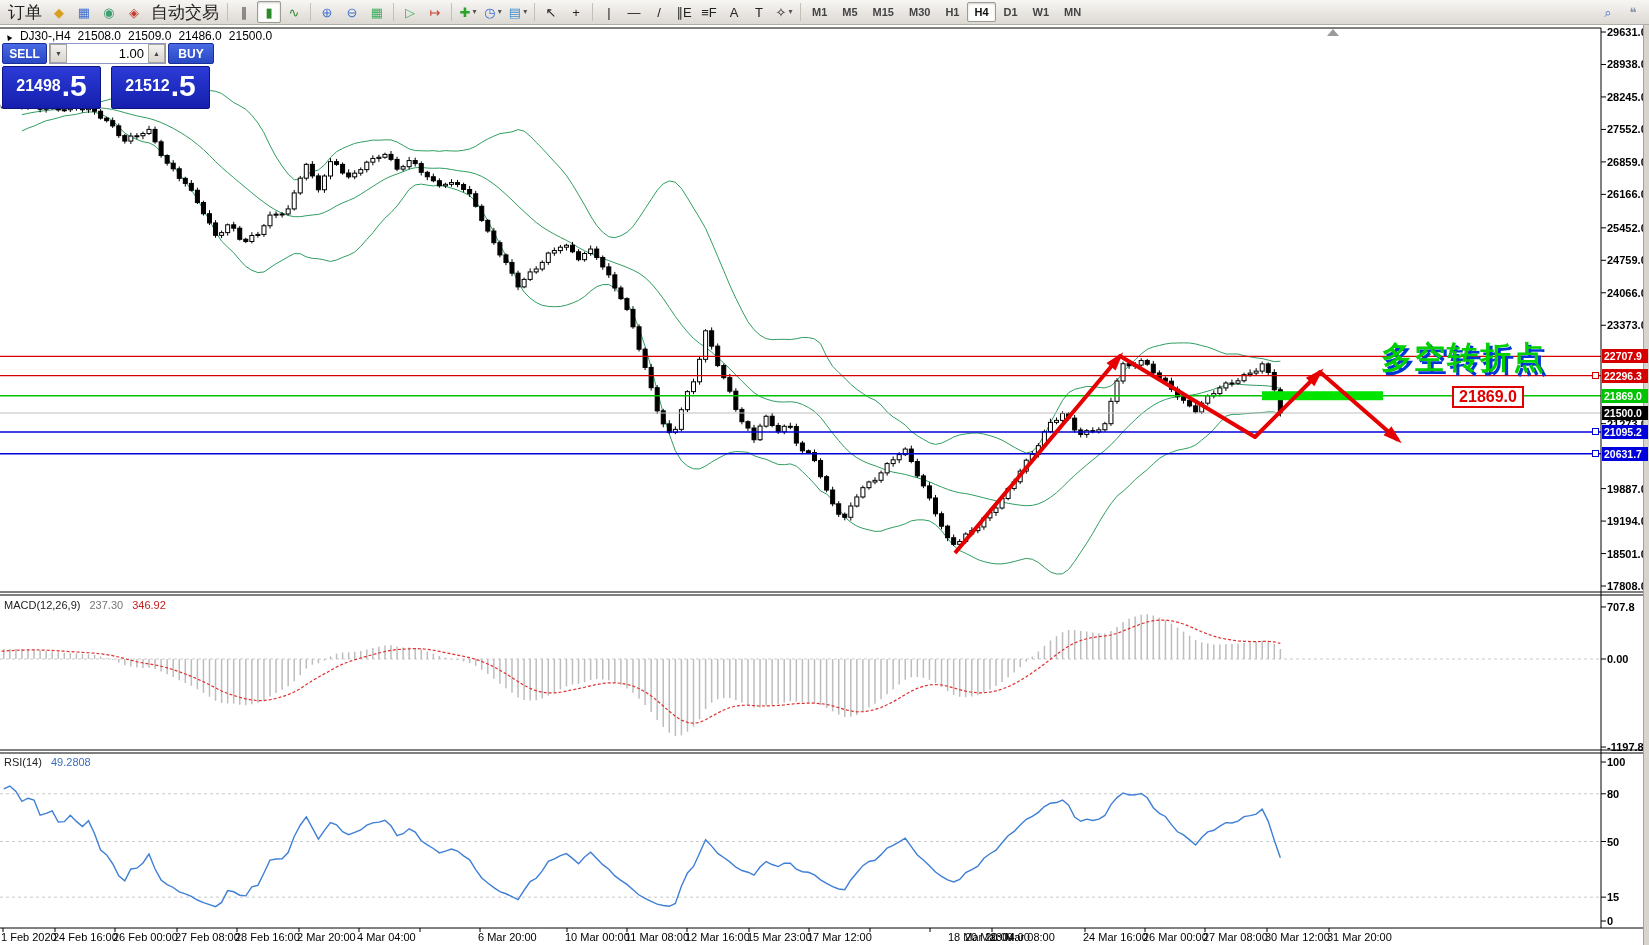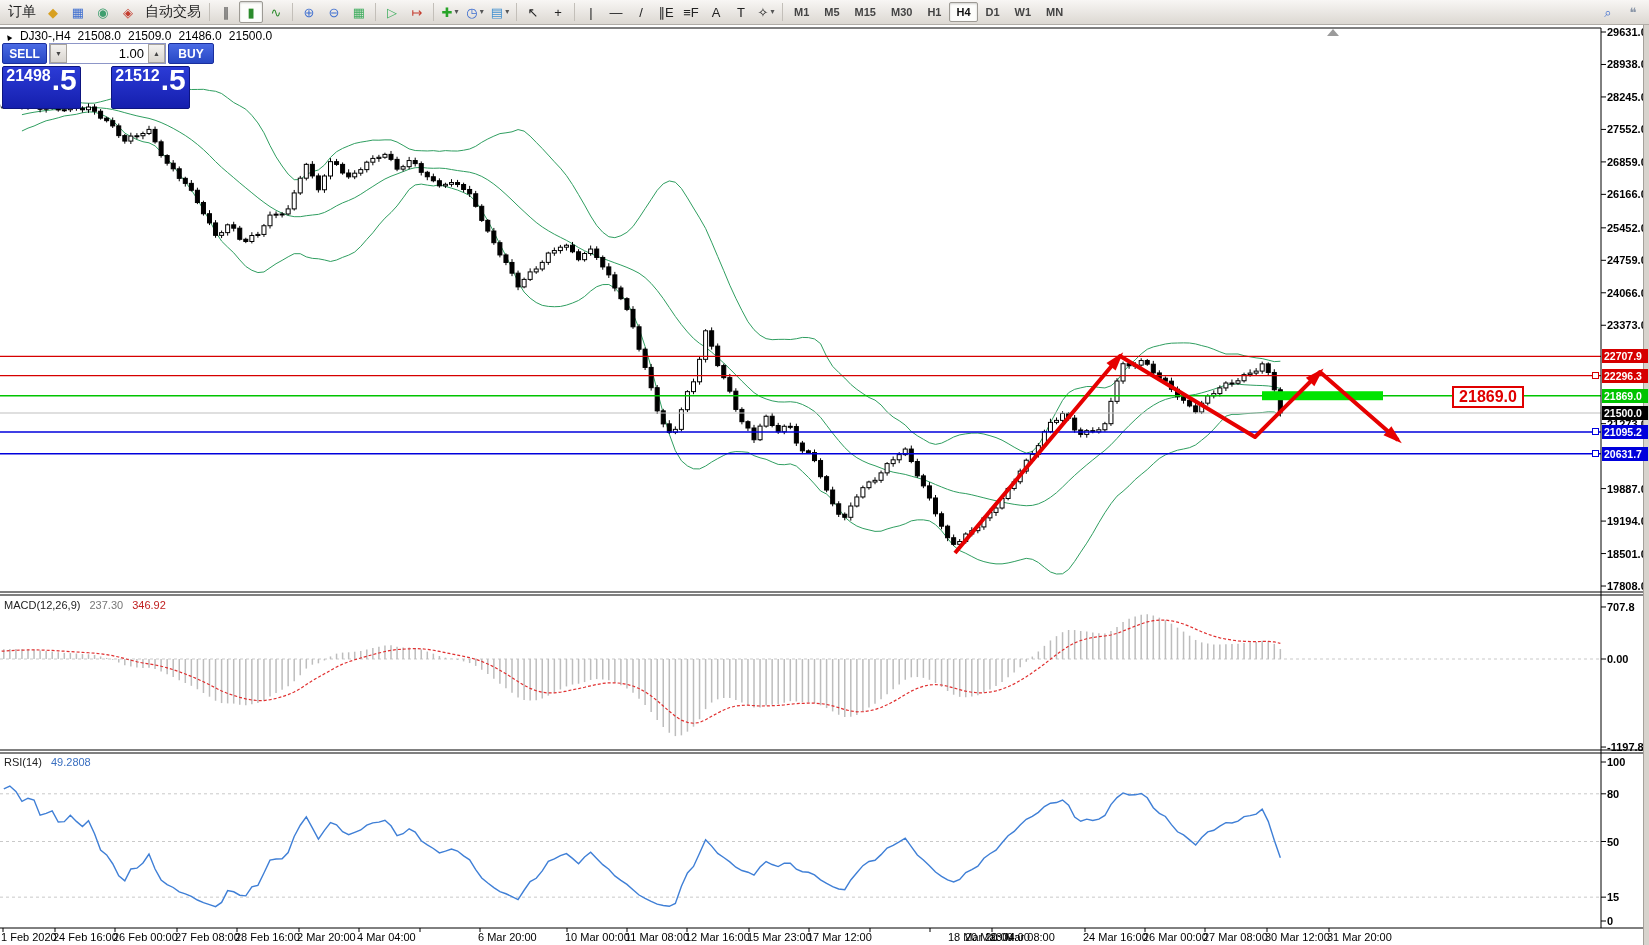--- a/index.html
+++ b/index.html
@@ -2,21 +2,21 @@
 <html><head>
 <meta charset="utf-8">
 <style>
   html,body{margin:0;padding:0;background:#888;}
   #app{position:relative;width:1649px;height:945px;background:#fff;overflow:hidden;
        font-family:"Liberation Sans",sans-serif;}
   
   #toolbar{position:absolute;left:0;top:0;width:1649px;height:25px;box-sizing:border-box;
     background:linear-gradient(#f8f6f4,#dcd8d2);border-bottom:1px solid #b1ada7;
     display:flex;align-items:center;padding:0 4px;gap:1px;z-index:6;}
-  .tb-lbl{font-size:14px;color:#222;margin:0 4px;white-space:nowrap;}
+  .tb-lbl{font-size:17px;color:#222;margin:0 4px;white-space:nowrap;}
   .tb-ic{min-width:22px;height:20px;display:flex;align-items:center;justify-content:center;
     font-size:13px;border:1px solid transparent;border-radius:2px;line-height:1;}
   .tb-ic.active{background:#fdfdfb;border-color:#9d9a94;box-shadow:inset 0 1px 2px rgba(0,0,0,.18);}
   .tb-sep{width:1px;height:18px;background:#c3bfb9;margin:0 3px;}
   .tb-tf{font-size:11px;font-weight:700;color:#444;padding:3px 6px;border:1px solid transparent;border-radius:2px;}
   .tb-tf.active{background:#fdfdfb;border-color:#9d9a94;box-shadow:inset 0 1px 2px rgba(0,0,0,.18);color:#111;}
   .tb-caret{font-size:8px;color:#555;margin-left:2px;}
   .tb-spacer{flex:1;}
   
   #cv{position:absolute;left:0;top:0;z-index:1;}
@@ -26,23 +26,23 @@
   
   #trade-panel{position:absolute;left:2px;top:43px;width:212px;height:66px;z-index:5;}
   .tp-btn{position:absolute;height:21px;box-sizing:border-box;color:#fff;font-size:12px;font-weight:700;
     display:flex;align-items:center;justify-content:center;
     background:linear-gradient(#4a6ae4,#2747c4);border:1px solid #1a2f9e;border-radius:2px;}
   #tp-vol{position:absolute;left:47px;top:0;width:117px;height:21px;box-sizing:border-box;
     background:#fff;border:1px solid #8d96c8;display:flex;align-items:stretch;}
   .tp-spin{width:15px;background:linear-gradient(#f4f2ef,#d9d5cf);border:1px solid #a8a49e;
     font-size:7px;color:#444;display:flex;align-items:center;justify-content:center;}
   #tp-vol-val{flex:1;font-size:13px;color:#000;display:flex;align-items:center;justify-content:flex-end;padding-right:4px;}
-  .tp-price{position:absolute;top:23px;width:79px;height:43px;box-sizing:border-box;color:#fff;
+  .tp-price{position:absolute;top:23px;width:99px;height:43px;box-sizing:border-box;color:#fff;
     background:linear-gradient(#2b3bd6,#151fae);border:1px solid #0d1580;border-radius:2px;
-    display:flex;align-items:flex-start;justify-content:center;padding-bottom:3px;}
+    display:flex;align-items:center;justify-content:center;padding-bottom:3px;}
   .tp-price .big{font-size:30px;font-weight:700;line-height:.85;}
   .tp-price .small{font-size:16px;font-weight:700;margin-right:1px;}
   
   .pl{position:absolute;left:1607px;font-size:11px;font-weight:600;color:#000;transform:translateY(-6px);white-space:nowrap;z-index:2;}
   .badge{position:absolute;left:1602px;width:44px;height:14px;transform:translateY(-7px);color:#fff;
     font-size:10.5px;font-weight:700;display:flex;align-items:center;padding-left:2px;z-index:3;white-space:nowrap;}
   .lsq{position:absolute;width:7px;height:7px;background:#fff;box-sizing:border-box;z-index:3;}
   .tl{position:absolute;top:931px;font-size:11px;color:#000;white-space:nowrap;z-index:2;}
   .ind-label{position:absolute;left:4px;font-size:11px;color:#222;z-index:2;white-space:nowrap;}
   .ind-label b{font-weight:400;margin-top:16px;}
@@ -863,20 +863,21 @@
     <div class="tp-price" style="left:0;">
       <span class="small">21498</span>
       <span class="big">.5</span>
     </div>
     <div class="tp-price" style="left:109px;">
       <span class="small">21512</span>
       <span class="big">.5</span>
     </div>
   </div>
 
+  <div id="anno-cn">多空转折点</div>
   <div id="lvl-box">21869.0</div>
   <div id="shift-marker"></div>
 
   <div class="ind-label" style="top:599px;">
     <span>MACD(12,26,9)</span>
     <b style="color:#777;margin-left:6px;">237.30</b>
     <b style="color:#c02020;margin-left:6px;">346.92</b>
   </div>
   <div class="ind-label" style="top:756px;">
     <span>RSI(14)</span>

